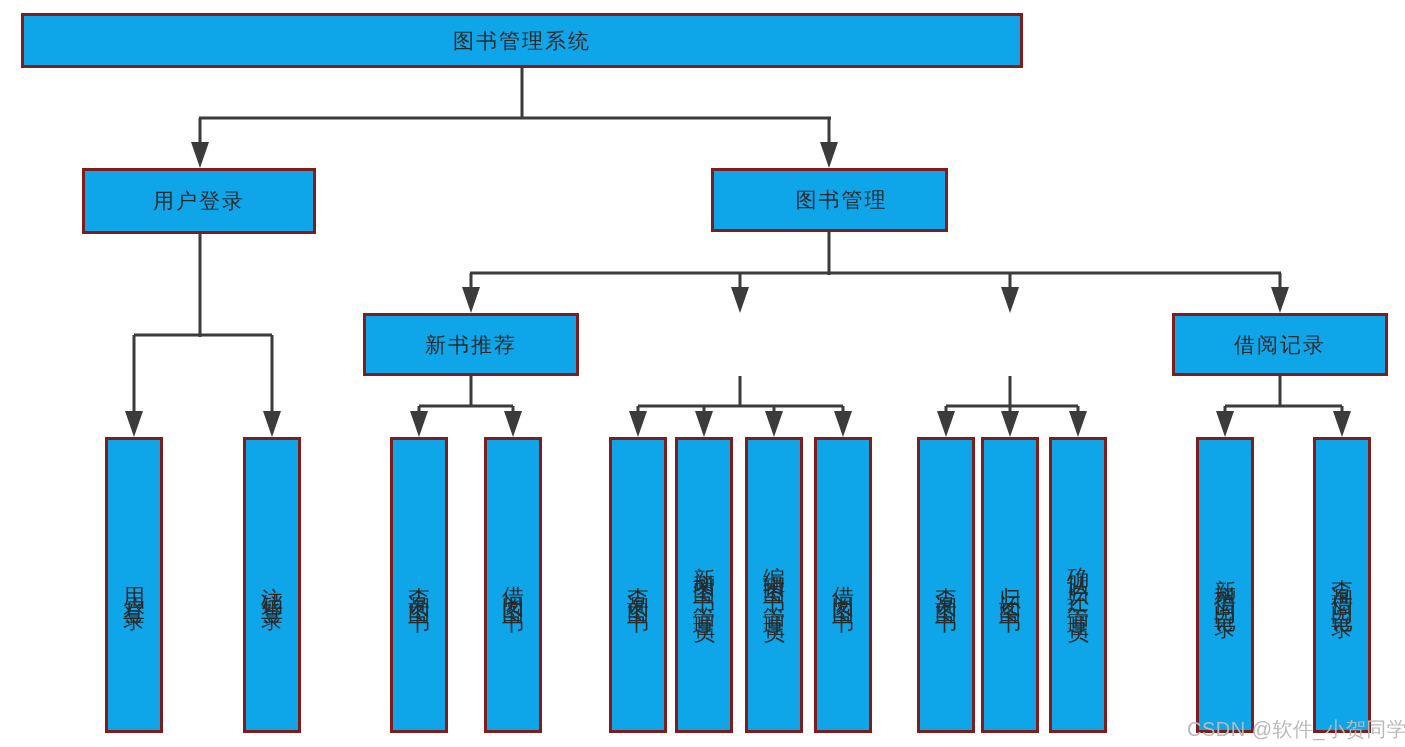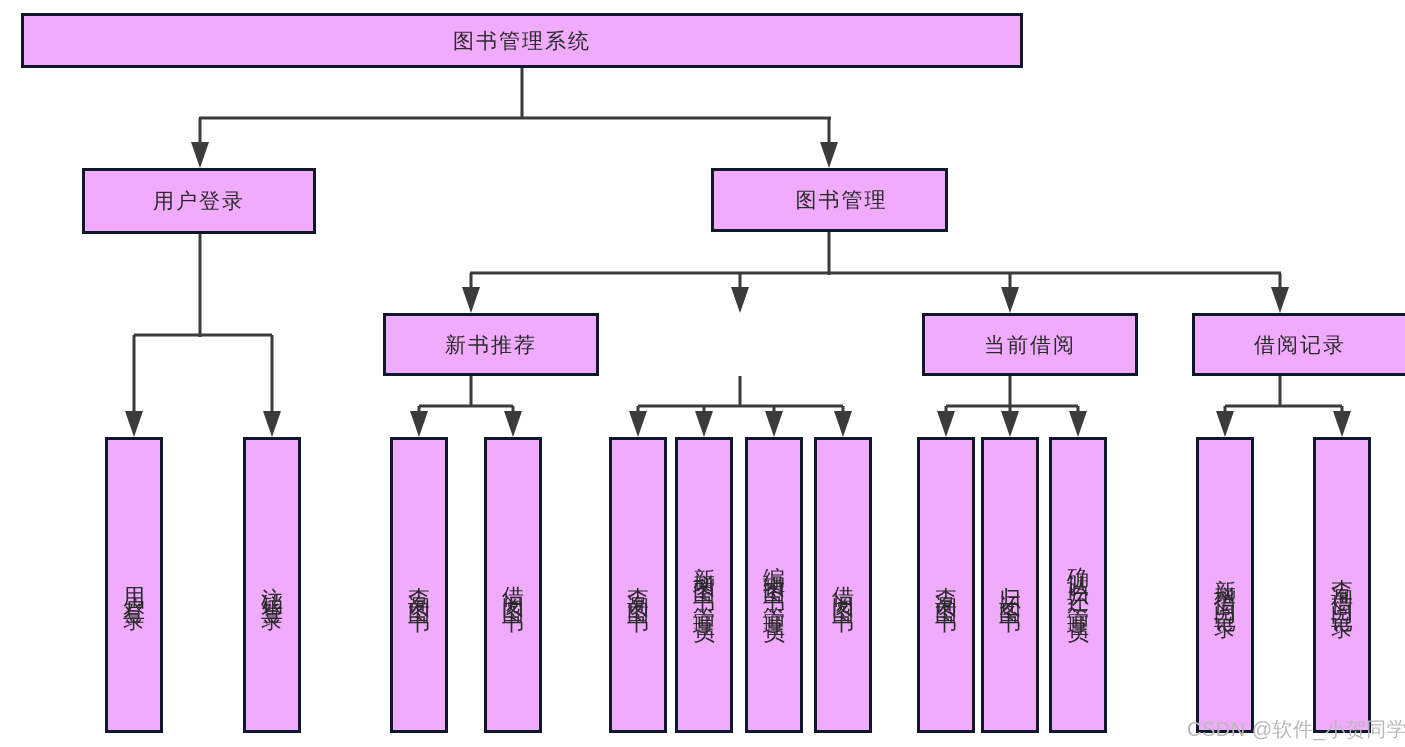--- a/index.html
+++ b/index.html
@@ -7,31 +7,31 @@
     position:relative;
     width:1405px; height:747px;
     background:#ffffff;
     font-family:"Liberation Sans", sans-serif;
     overflow:hidden;
   }
   svg.edges { position:absolute; left:0; top:0; z-index:1; }
   .box {
     position:absolute;
     box-sizing:border-box;
-    border:3px solid #0f172a;
-    background:#f0abfc;
+    border:3px solid #7f1d1d;
+    background:#0ea5e9;
     display:flex; align-items:center; justify-content:center;
     color:#2a2a2a;
     z-index:2;
   }
   .hlabel { font-size:21px; letter-spacing:2px; white-space:nowrap; }
   .root  { left:21px;  top:13px;  width:1002px; height:55px; }
   .lvl2a { left:82px;  top:168px; width:234px;  height:66px; }
   .lvl2b { left:711px; top:168px; width:237px;  height:64px;padding-left:24px; }
-  .lvl3  { top:313px; width:216px; height:63px;margin-left:20px; }
+  .lvl3  { top:313px; width:216px; height:63px; }
   .leaf  { top:437px; width:58px;  height:296px; }
   .vtext {
     writing-mode:vertical-rl;
     text-orientation:mixed;
     font-size:22px;
     letter-spacing:8px;
     line-height:1;
     white-space:nowrap;
     color:#2a2a2a;
   }
@@ -94,21 +94,20 @@
       <polygon class="edge-head" points="1333,411 1351,411 1342,437"></polygon>
     </g>
   </svg>
 
   <div class="box root hlabel">图书管理系统</div>
 
   <div class="box lvl2a hlabel">用户登录</div>
   <div class="box lvl2b hlabel">图书管理</div>
 
   <div class="box lvl3 hlabel" style="left:363px">新书推荐</div>
-  <div class="box lvl3 hlabel" style="left:902px">当前借阅</div>
   <div class="box lvl3 hlabel" style="left:1172px">借阅记录</div>
 
   <div class="box leaf" style="left:105px">
     <span class="vtext">用户登录</span>
   </div>
   <div class="box leaf" style="left:243px">
     <span class="vtext">注销登录</span>
   </div>
 
   <div class="box leaf" style="left:390px">

